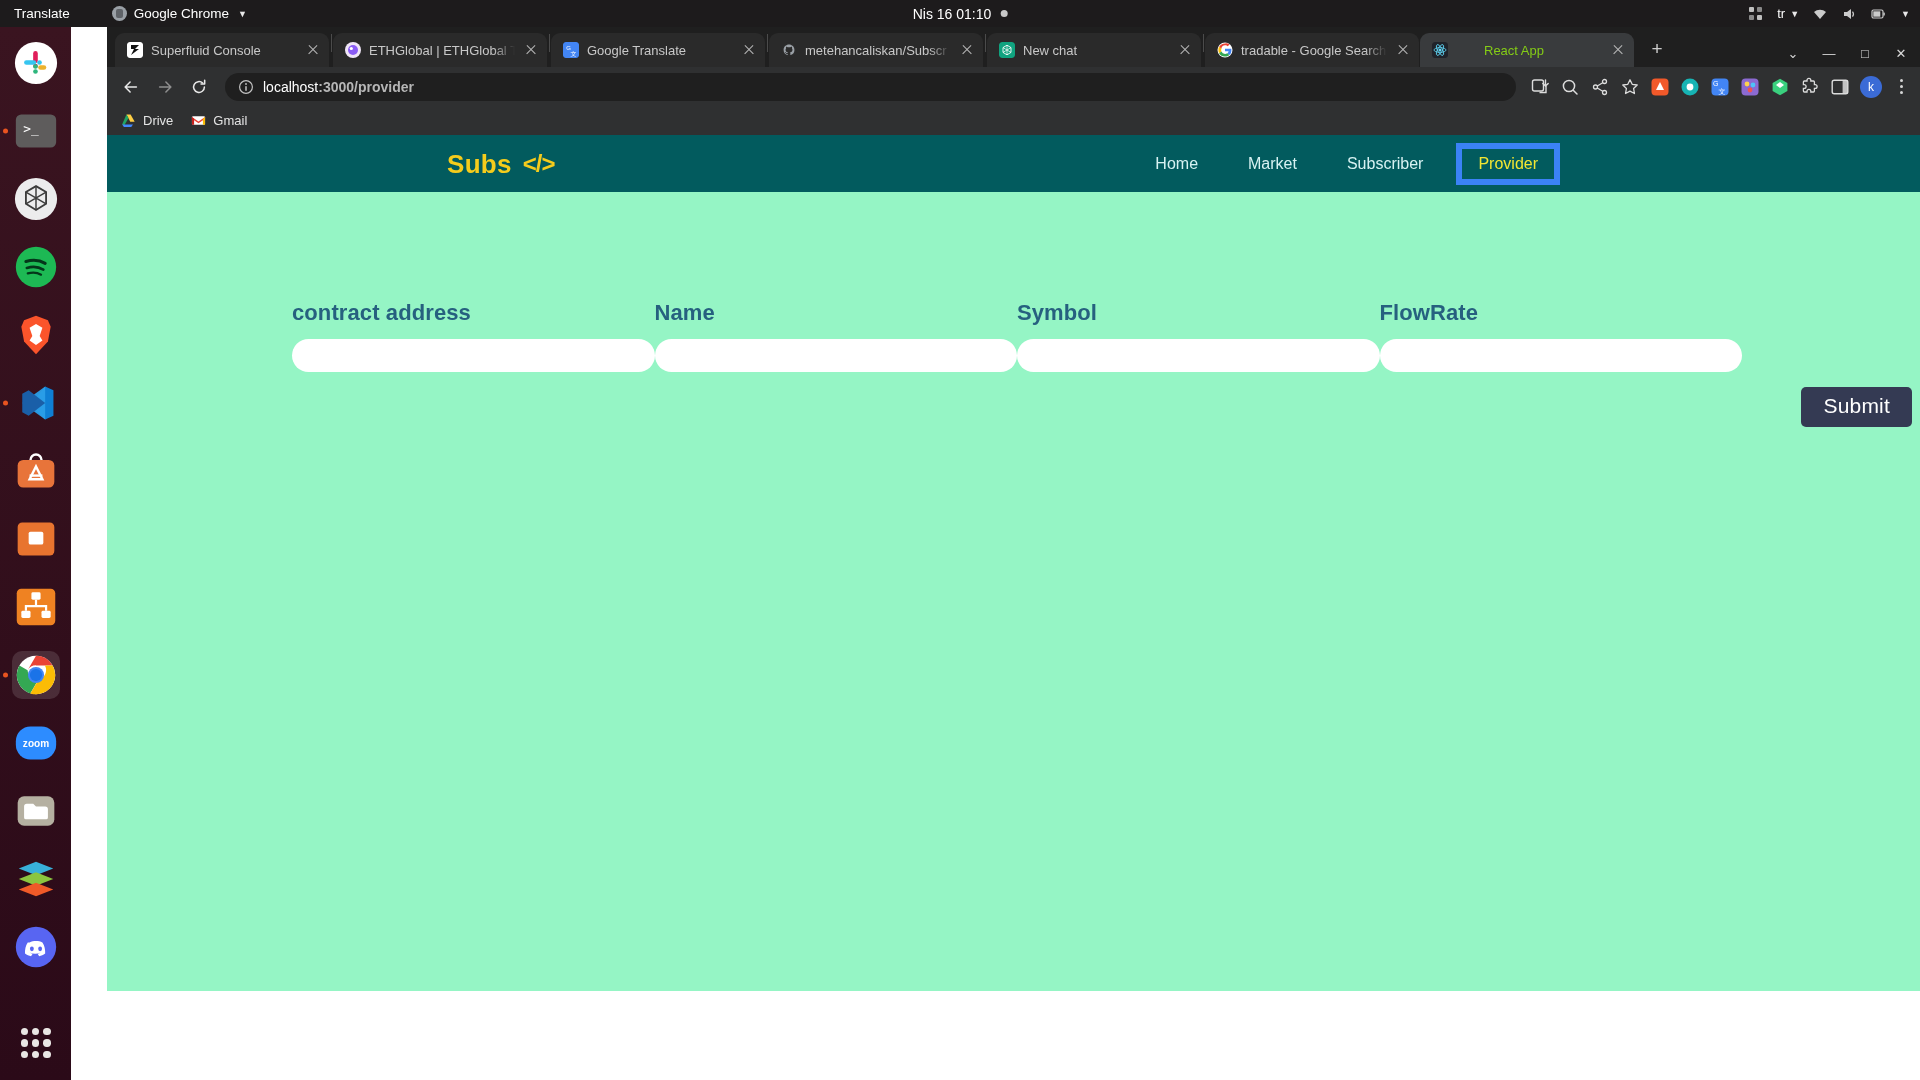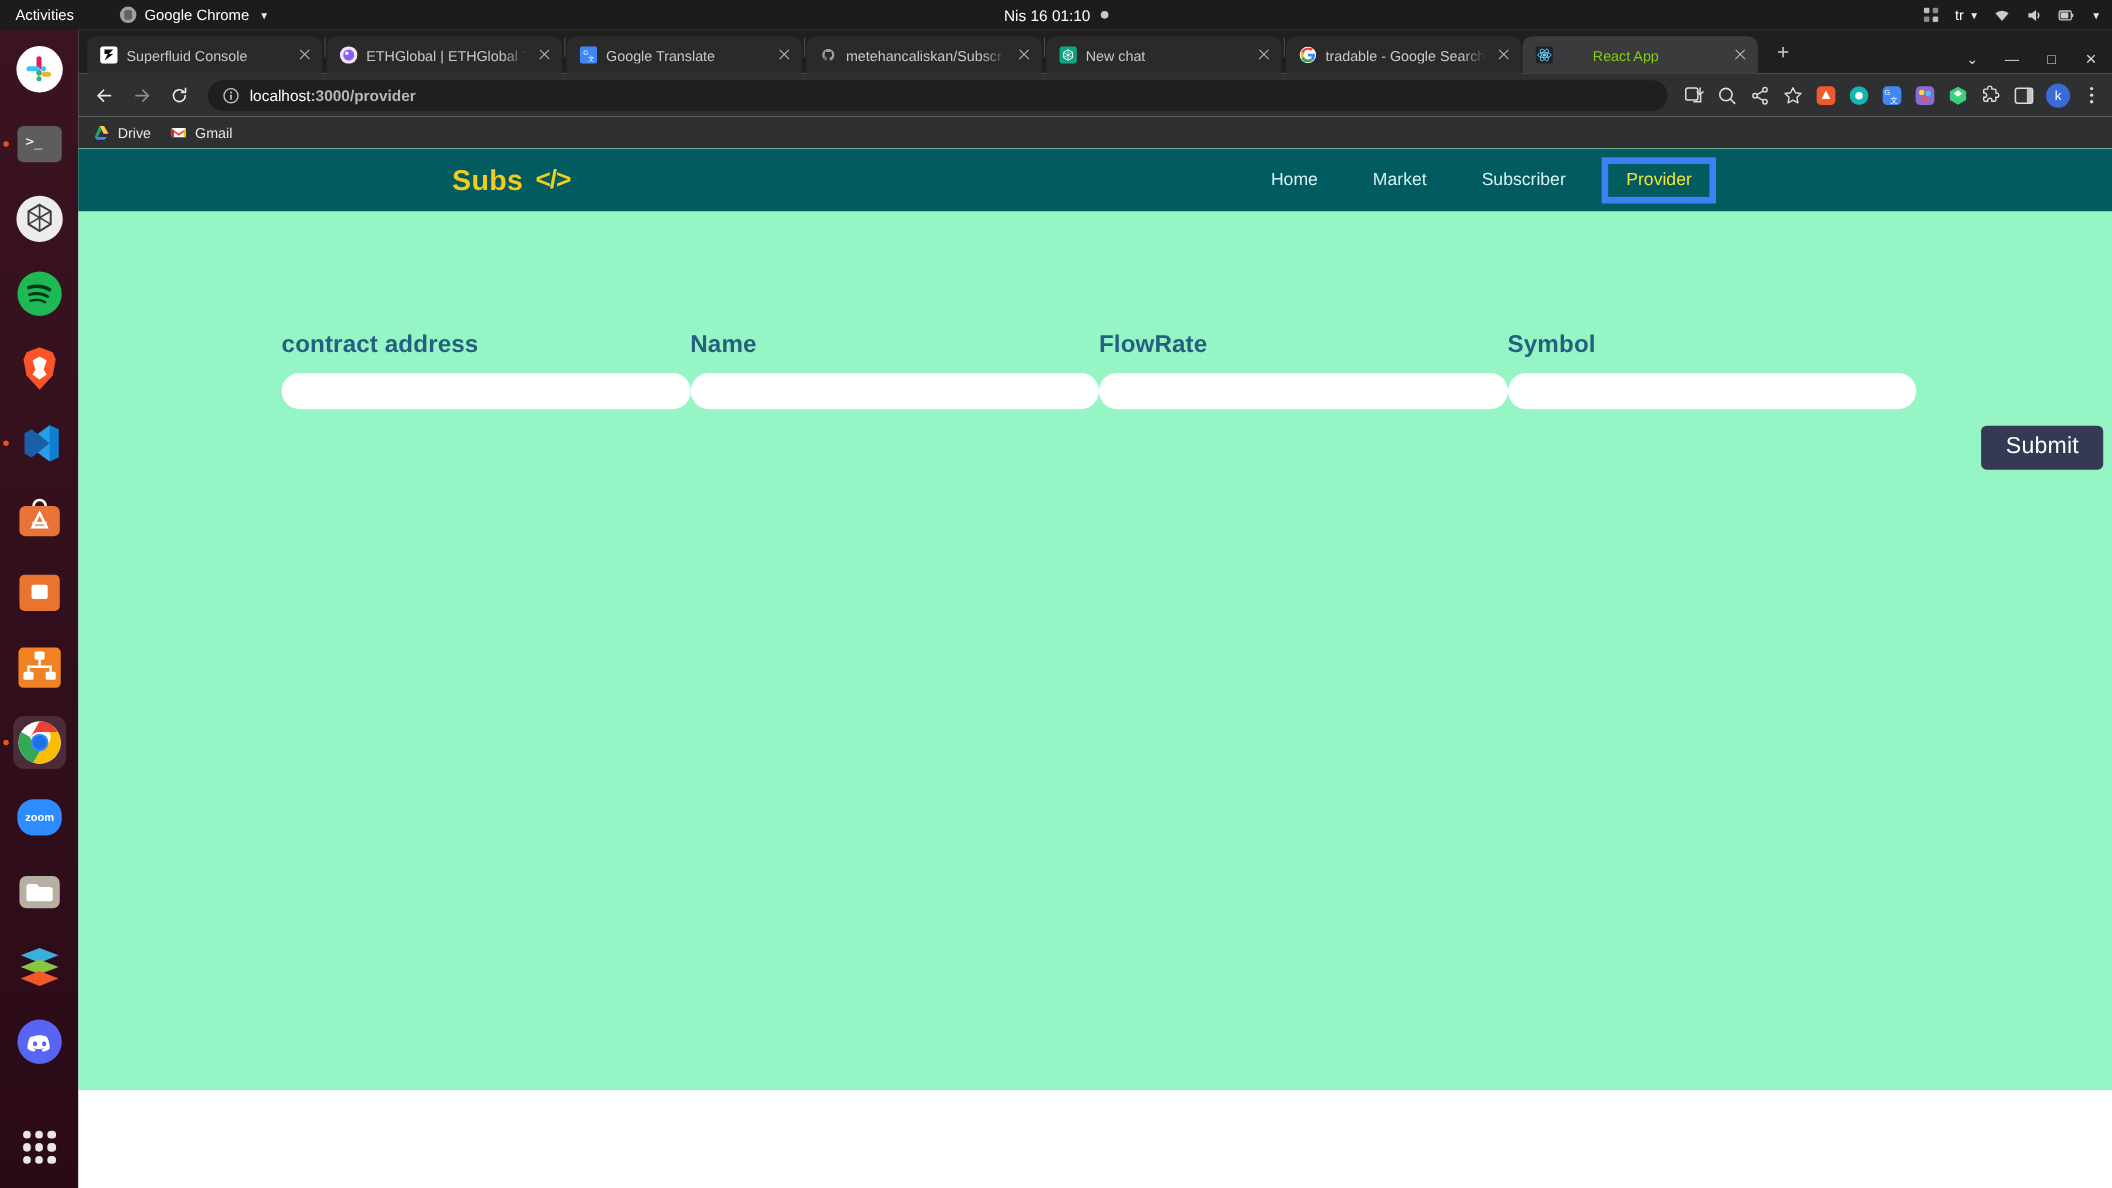--- a/index.html
+++ b/index.html
@@ -73,20 +73,21 @@
     gap:4px;
   }
   .dock-grid i { background:#e9e6e4; border-radius:50%; display:block; }
 
   
   .chrome {
     position:absolute; left:71px; top:27px;
     width: 1849px; height: 1053px;
     background: #ffffff;
     overflow:hidden;
+    padding-left:36px;
   }
   .tabstrip {
     height: 40px; background:#1f1f1f;
     display:flex; align-items:flex-end; position:relative;
     padding-left: 8px;
   }
   .tab {
     height: 34px; width: 214px; max-width:214px;
     background: #2a2a2a; color:#c8c8c8;
     border-radius: 9px 9px 0 0;
@@ -186,21 +187,21 @@
   .submit-btn {
     background:#343a53; color:#ffffff; border:none; border-radius:5px;
     font-family:"Liberation Sans", sans-serif; font-size:21px;
     padding: 7px 22px 9px 22px; cursor:pointer; letter-spacing:.2px;
   }
 </style>
 </head>
 <body>
 
 <div class="gnome-topbar">
-  <div class="gnome-activities">Activities</div>
+  <div class="gnome-activities">Translate</div>
   <div class="gnome-app">
     <span class="gnome-app-icon"></span>
     <span class="gnome-app-name">Google Chrome</span>
     <span class="gnome-caret">▼</span>
   </div>
   <div class="gnome-clock">
     <span>Nis 16  01:10</span>
     <span class="rec-dot"></span>
   </div>
   <div class="gnome-right">
@@ -590,29 +591,29 @@
           <label class="field-label">contract address</label>
           <input class="field-input" type="text" value="" placeholder="" style="">
         </div>
 
         <div class="field">
           <label class="field-label">Name</label>
           <input class="field-input" type="text" value="" placeholder="" style="">
         </div>
 
         <div class="field">
+          <label class="field-label">Symbol</label>
+          <input class="field-input" type="text" value="" placeholder="" style="">
+        </div>
+
+        <div class="field">
           <label class="field-label">FlowRate</label>
           <input class="field-input" type="text" value="" placeholder="" style="">
         </div>
 
-        <div class="field">
-          <label class="field-label">Symbol</label>
-          <input class="field-input" type="text" value="" placeholder="" style="">
-        </div>
-
       </div>
 
       <div class="submit-wrap">
         <button class="submit-btn">Submit</button>
       </div>
     </div>
 
   </div>
 </div>
 

